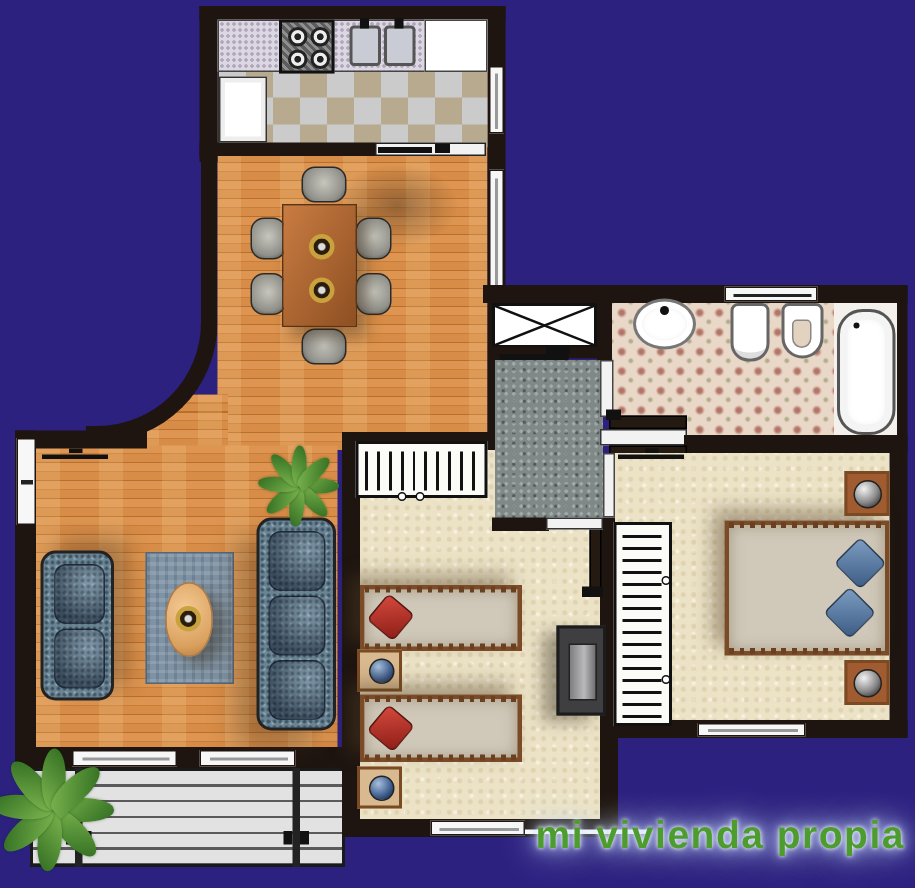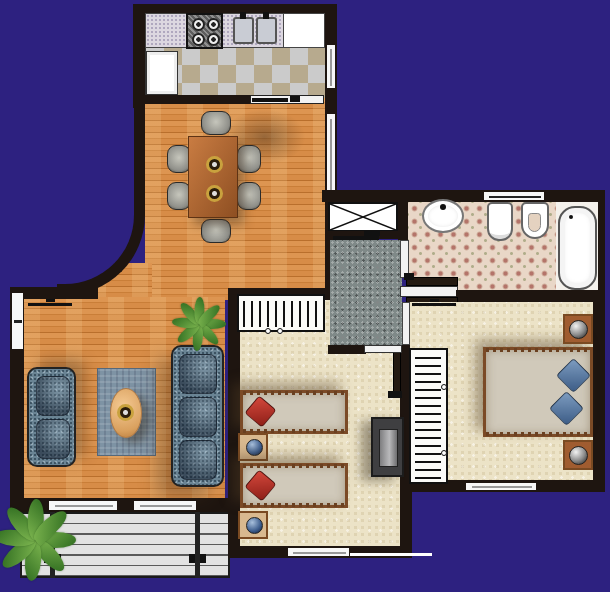--- a/index.html
+++ b/index.html
@@ -286,13 +286,14 @@
     <div class="pillow blue" style="left:68px;top:46px;width:25px;height:25px;transform:rotate(45deg)"></div>
   </div>
   <div class="abs nstand" style="left:563px;top:314px;width:30px;height:30px;background:#a05c30">
     <span class="lamp metal" style="left:4px;top:4px;width:19px;height:19px"></span>
   </div>
   <div class="abs nstand" style="left:563px;top:440px;width:30px;height:30px;background:#a05c30">
     <span class="lamp metal" style="left:4px;top:4px;width:19px;height:19px"></span>
   </div>
 
   <div class="abs" style="left:350px;top:553px;width:82px;height:3px;background:#fff"></div>
+  <div class="abs watermark" style="left:357px;top:541px">mi vivienda propia</div>
 </div>
 
 </body></html>

